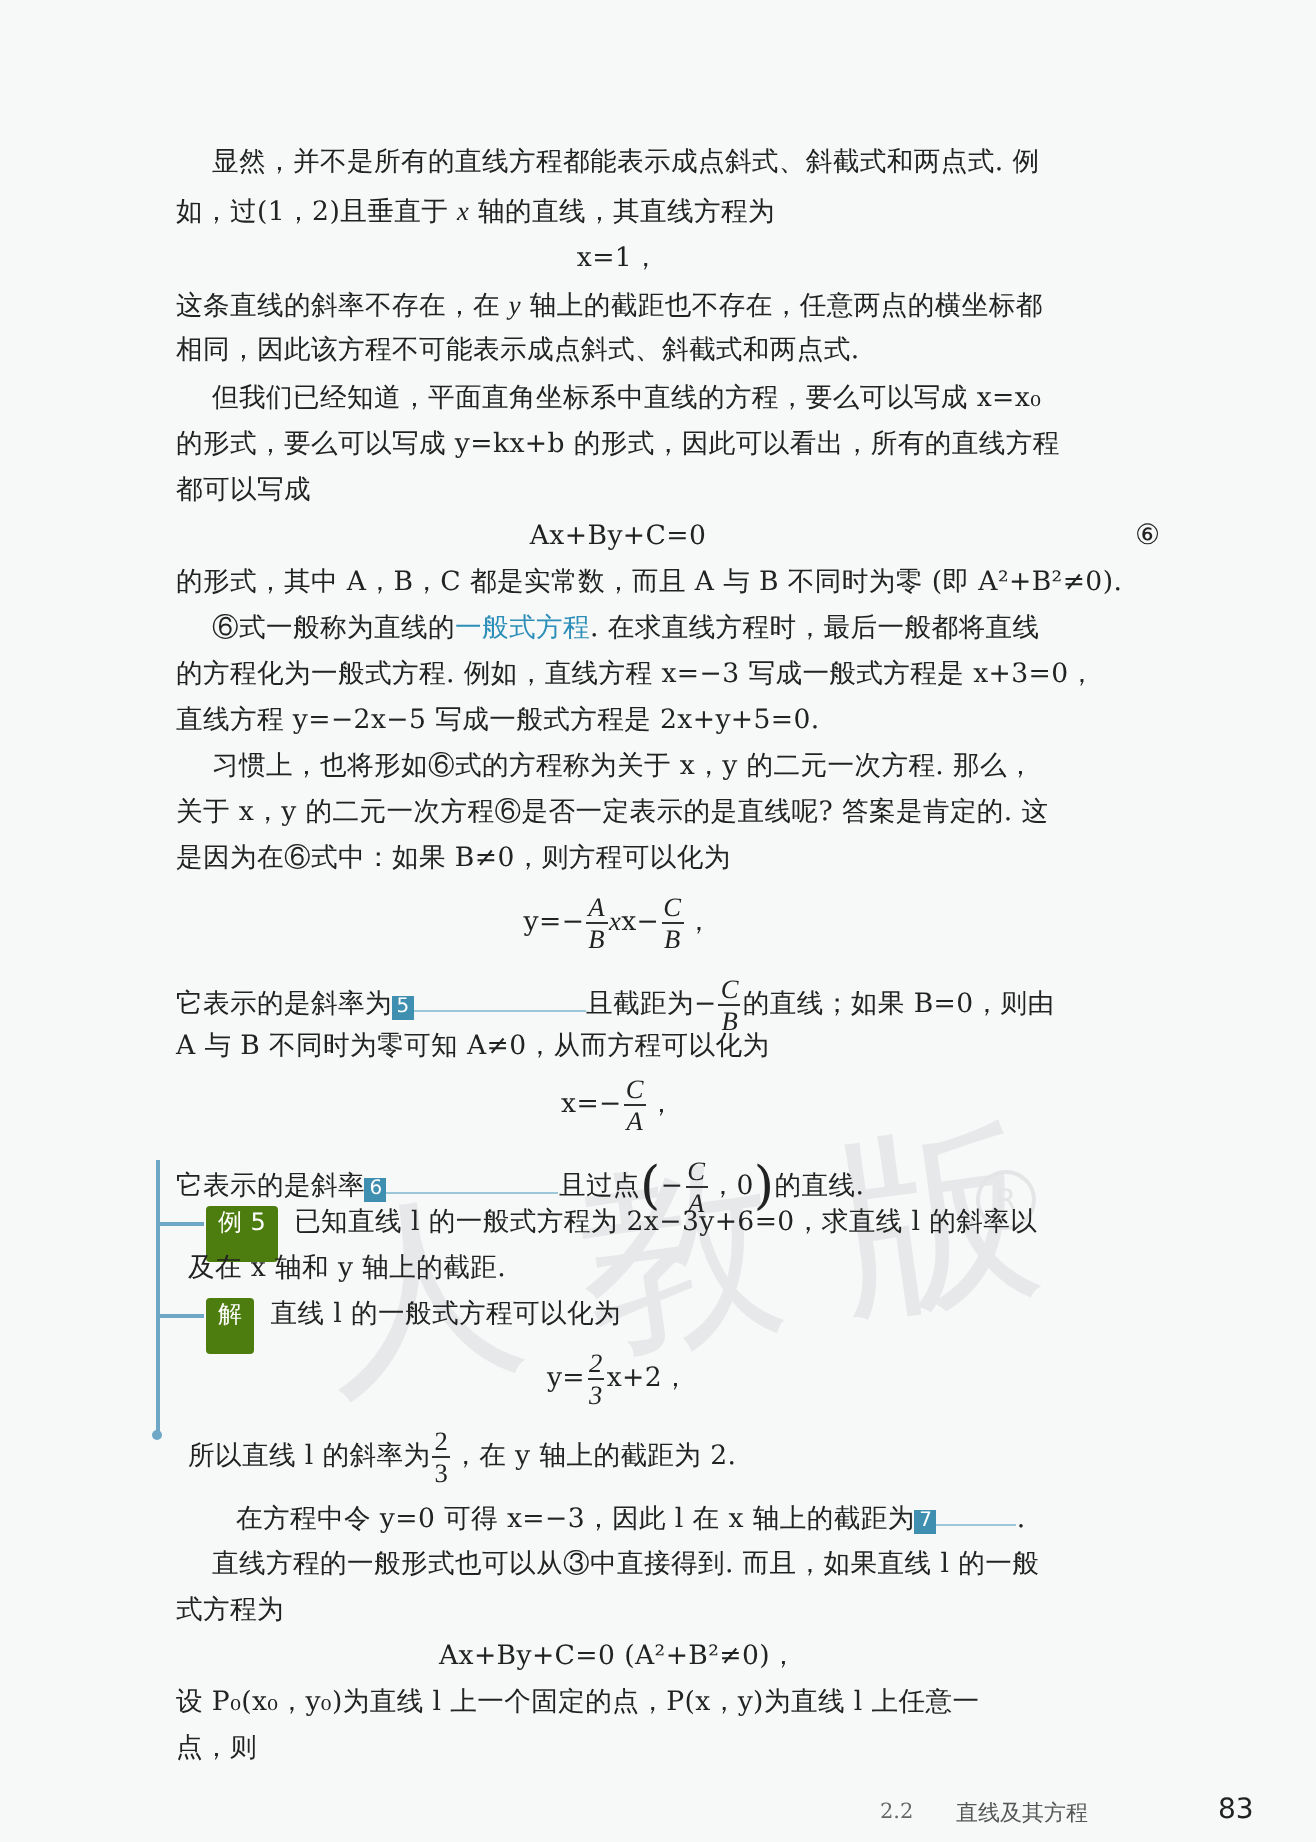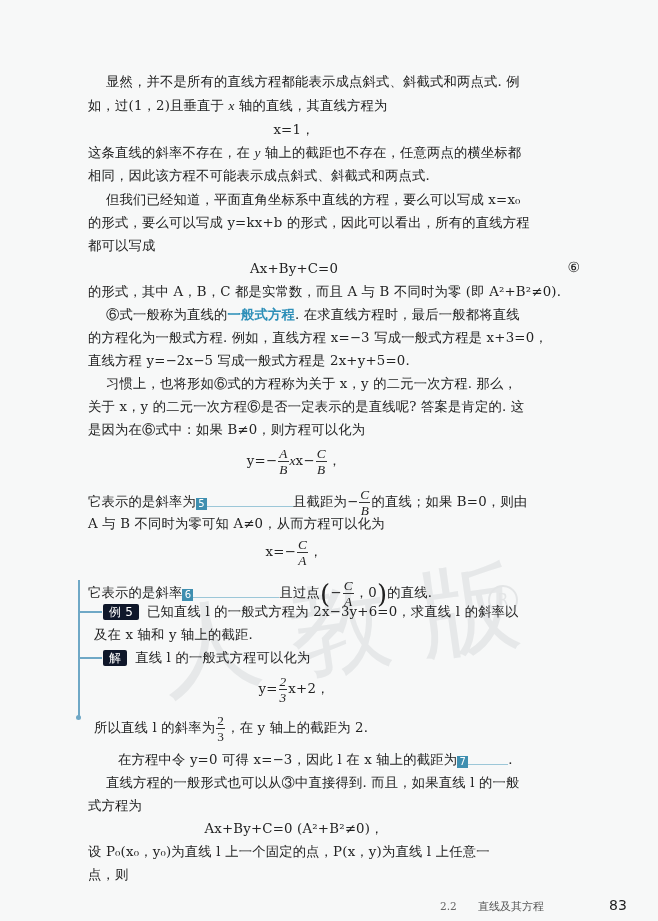--- a/index.html
+++ b/index.html
@@ -1,31 +1,31 @@
 <!DOCTYPE html>
 <html><head>
 <meta charset="utf-8">
 <style>
   html, body { margin:0; padding:0; }
   body { width:658px; height:921px; background:#f7f8f8; position:relative; overflow:hidden;
          font-family:"DejaVu Serif", "Liberation Serif", serif; color:#222; }
   .page { position:absolute; left:0; top:0; width:658px; height:921px; }
   .line { position:absolute; left:88px; font-size:13.3px; line-height:20px; white-space:nowrap; letter-spacing:0.2px; }
   .ind { left:106px; }
-  .center { left:1px; width:586px; text-align:center; }
+  .center { left:16px; width:586px; text-align:center; }
   i.m { font-family:"Liberation Serif", serif; font-style:italic; }
-  .hl { color:#2d8fb8; font-family:"DejaVu Sans", sans-serif; font-weight:bold; }
+  .hl { color:#2d8fb8; font-family:"DejaVu Sans", sans-serif; font-weight:normal; }
   .num { position:absolute; right:78px; font-size:14px; }
   .frac { display:inline-block; vertical-align:middle; text-align:center; font-family:"Liberation Serif", serif; font-style:italic; line-height:15px; margin:0 1px; }
   .frac .n { display:block; border-bottom:1px solid #333; padding:0 1px; }
   .frac .d { display:block; }
   .blank { display:inline-block; vertical-align:middle; }
   .blank .tag { display:inline-block; background:#3f8fb0; color:#fff; font-size:10px; font-family:"DejaVu Sans", sans-serif; width:11px; height:12px; line-height:12px; text-align:center; }
   .blank .ul { display:inline-block; width:86px; border-bottom:1px solid #9cc7d8; height:12px; }
-  .badge { display:inline-block; background:#0f172a; color:#fff; font-family:"DejaVu Sans", sans-serif; font-size:12px; padding:0 6px; height:16px; line-height:16px; border-radius:2px; margin-right:8px;text-align:right; }
+  .badge { display:inline-block; background:#4d7c0f; color:#fff; font-family:"DejaVu Sans", sans-serif; font-size:12px; padding:0 6px; height:28px; line-height:16px; border-radius:2px; margin-right:8px;text-align:right; }
   .bracket { position:absolute; left:78px; top:580px; width:2px; height:138px; background:#6fa8c6; }
   .bracket-dot { position:absolute; left:76px; top:715px; width:5px; height:5px; background:#6fa8c6; border-radius:50%; }
   .tick { position:absolute; left:78px; width:24px; height:2px; background:#6fa8c6; }
   .paren { font-size:26px; vertical-align:middle; font-family:"DejaVu Serif", serif; font-weight:lighter; }
   .watermark { position:absolute; left:160px; top:560px; font-size:100px; color:#e6e8e9; font-family:"DejaVu Serif", serif; transform:rotate(-8deg); letter-spacing:30px; }
   .reg { position:absolute; left:488px; top:585px; width:26px; height:26px; border:2px solid #e3e5e6; border-radius:50%; color:#e3e5e6; font-size:15px; text-align:center; line-height:26px; font-family:"DejaVu Sans", sans-serif; }
   .footer-sec { position:absolute; left:440px; top:846px; font-size:10.5px; color:#666; }
   .footer-title { position:absolute; left:478px; top:845px; font-size:11px; color:#555; }
   .footer-page { position:absolute; left:566px; top:843px; font-size:14px; color:#222; font-family:"DejaVu Sans", sans-serif;margin-left:43px; }
 </style>

